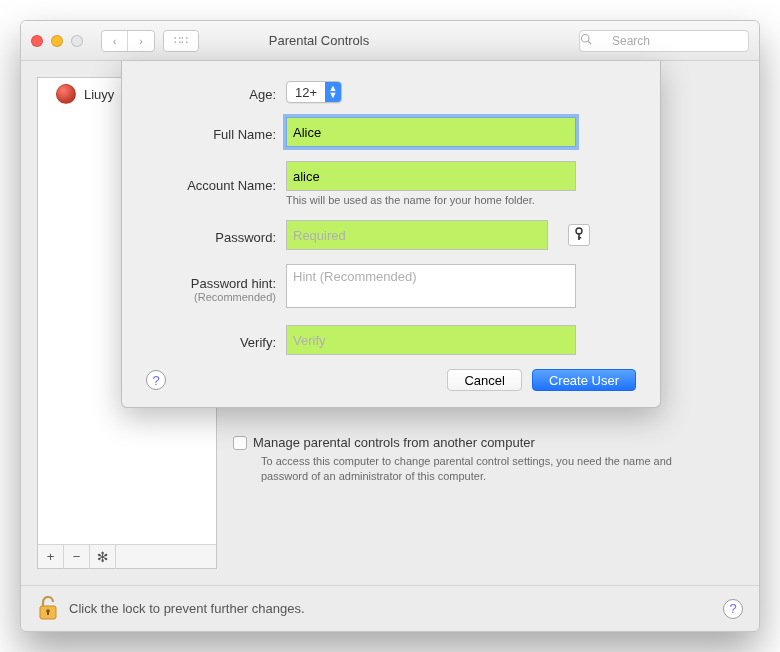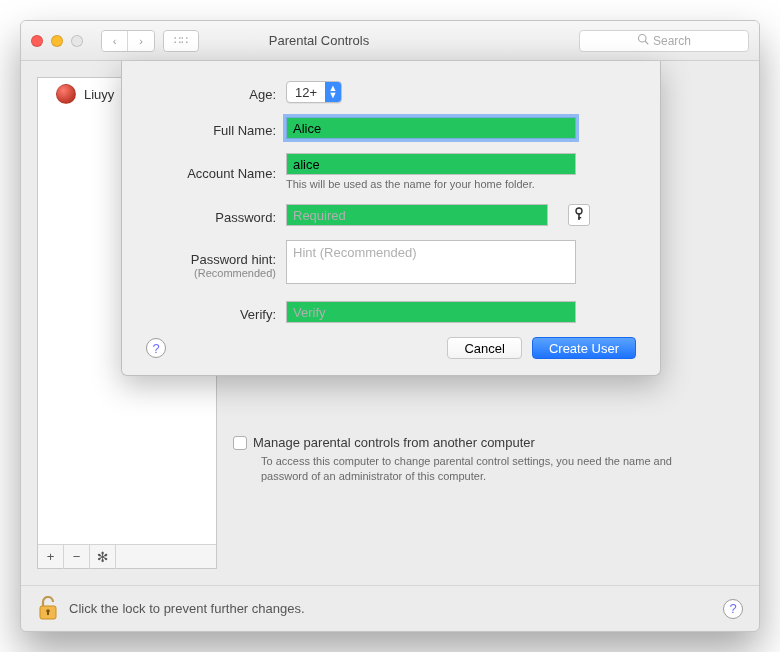--- a/index.html
+++ b/index.html
@@ -71,24 +71,23 @@
       margin-left: -140px;
     }
     .search-box {
       width: 170px;
       height: 22px;
       border: 1px solid #d3d3d3;
       border-radius: 4px;
       background: #fff;
       display: flex;
       align-items: center;
-      justify-content: center;
       font-size: 12px;
       color: #aaa;
-      gap: 4px;
+      gap: 20px;
     }
     .content {
       flex: 1;
       padding: 16px;
       display: flex;
       gap: 16px;
       position: relative;
     }
     .sidebar {
       width: 180px;
@@ -238,23 +237,23 @@
       color: #fff;
       font-size: 9px;
       display: flex;
       flex-direction: column;
       align-items: center;
       justify-content: center;
       line-height: 0.8;
     }
     .mac-input {
       width: 290px;
-      height: 22px;
+      height: 30px;
       border: 1px solid #c0c0c0;
-      background: #22c55e;
+      background: #bef264;
       padding: 10px 6px;
       font-size: 13px;
       font-family: inherit;
     }
     .mac-input.focused {
       outline: 3px solid #8fbaf4;
       border-color: #7aa8e0;
     }
     .mac-input::placeholder { color: #b0b0b0; }
     .field-hint {

